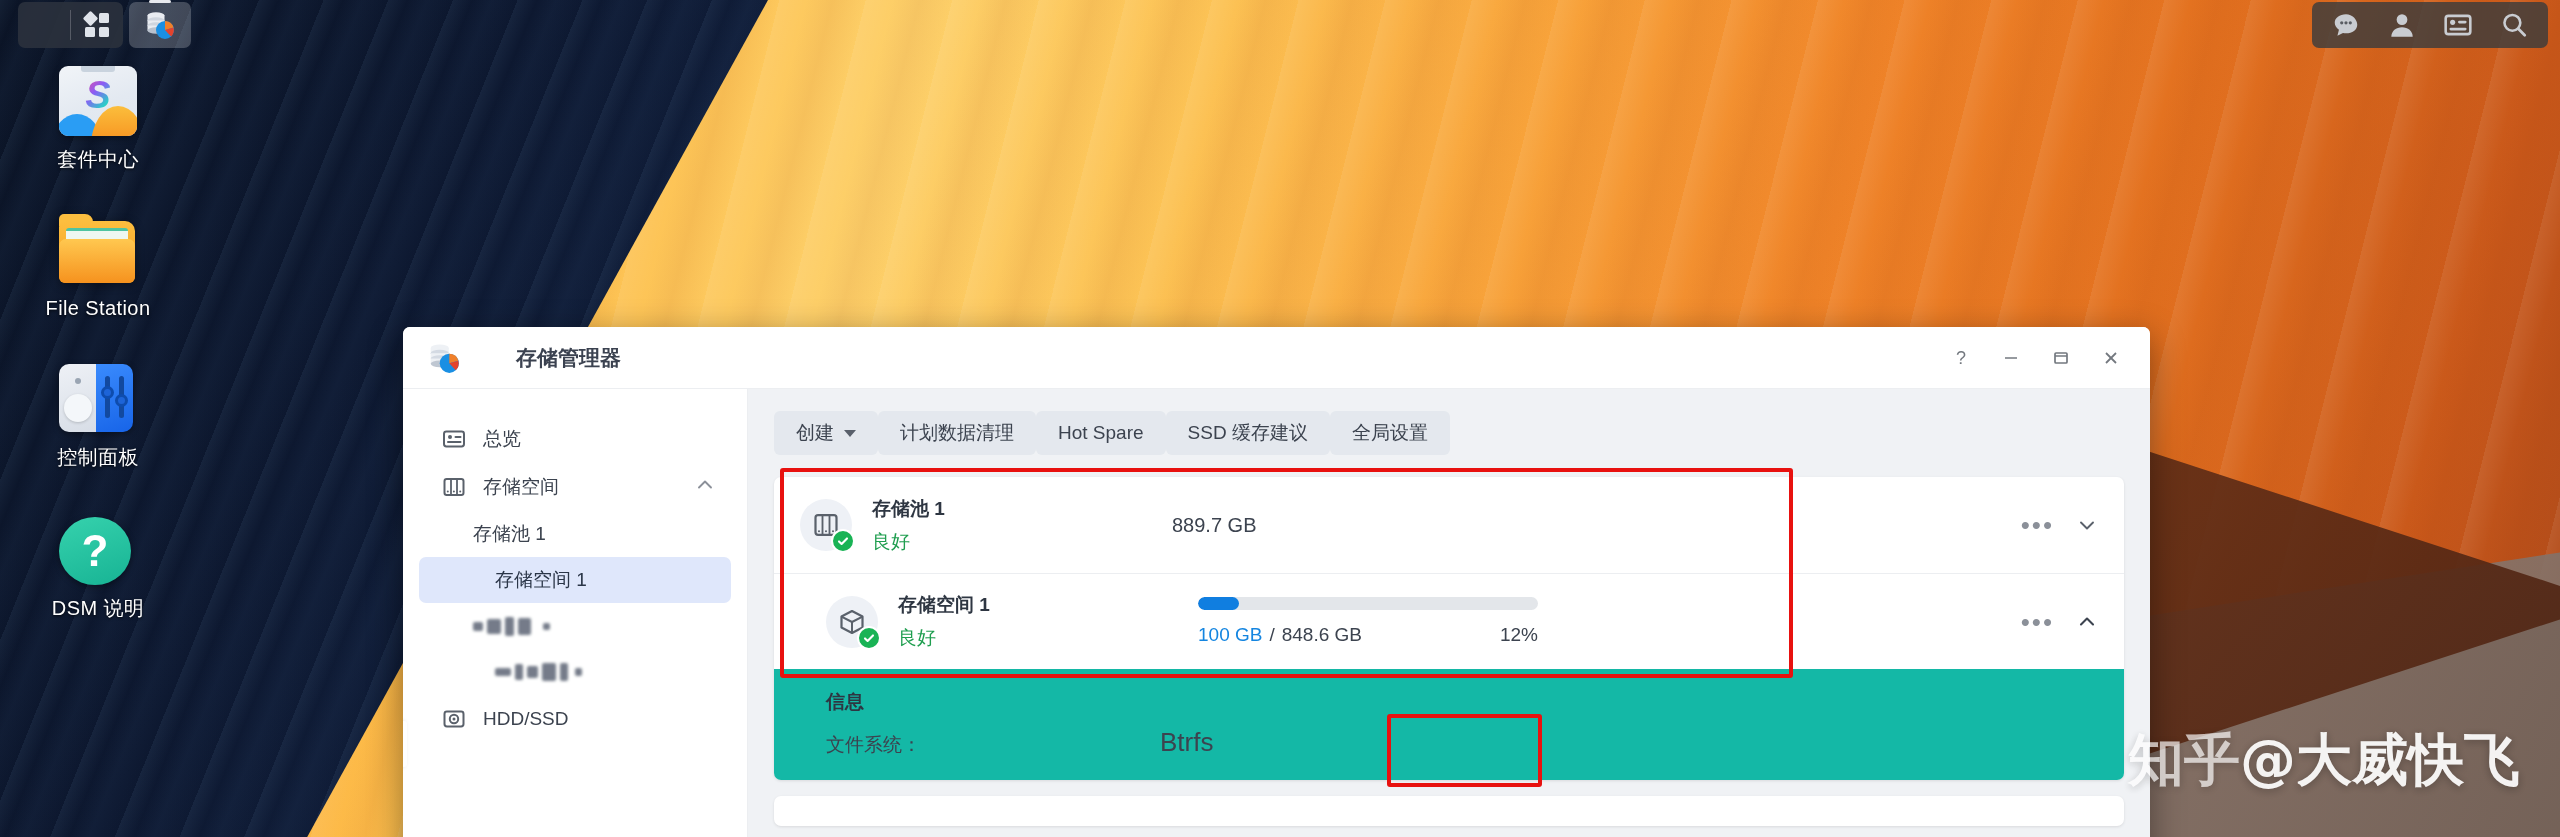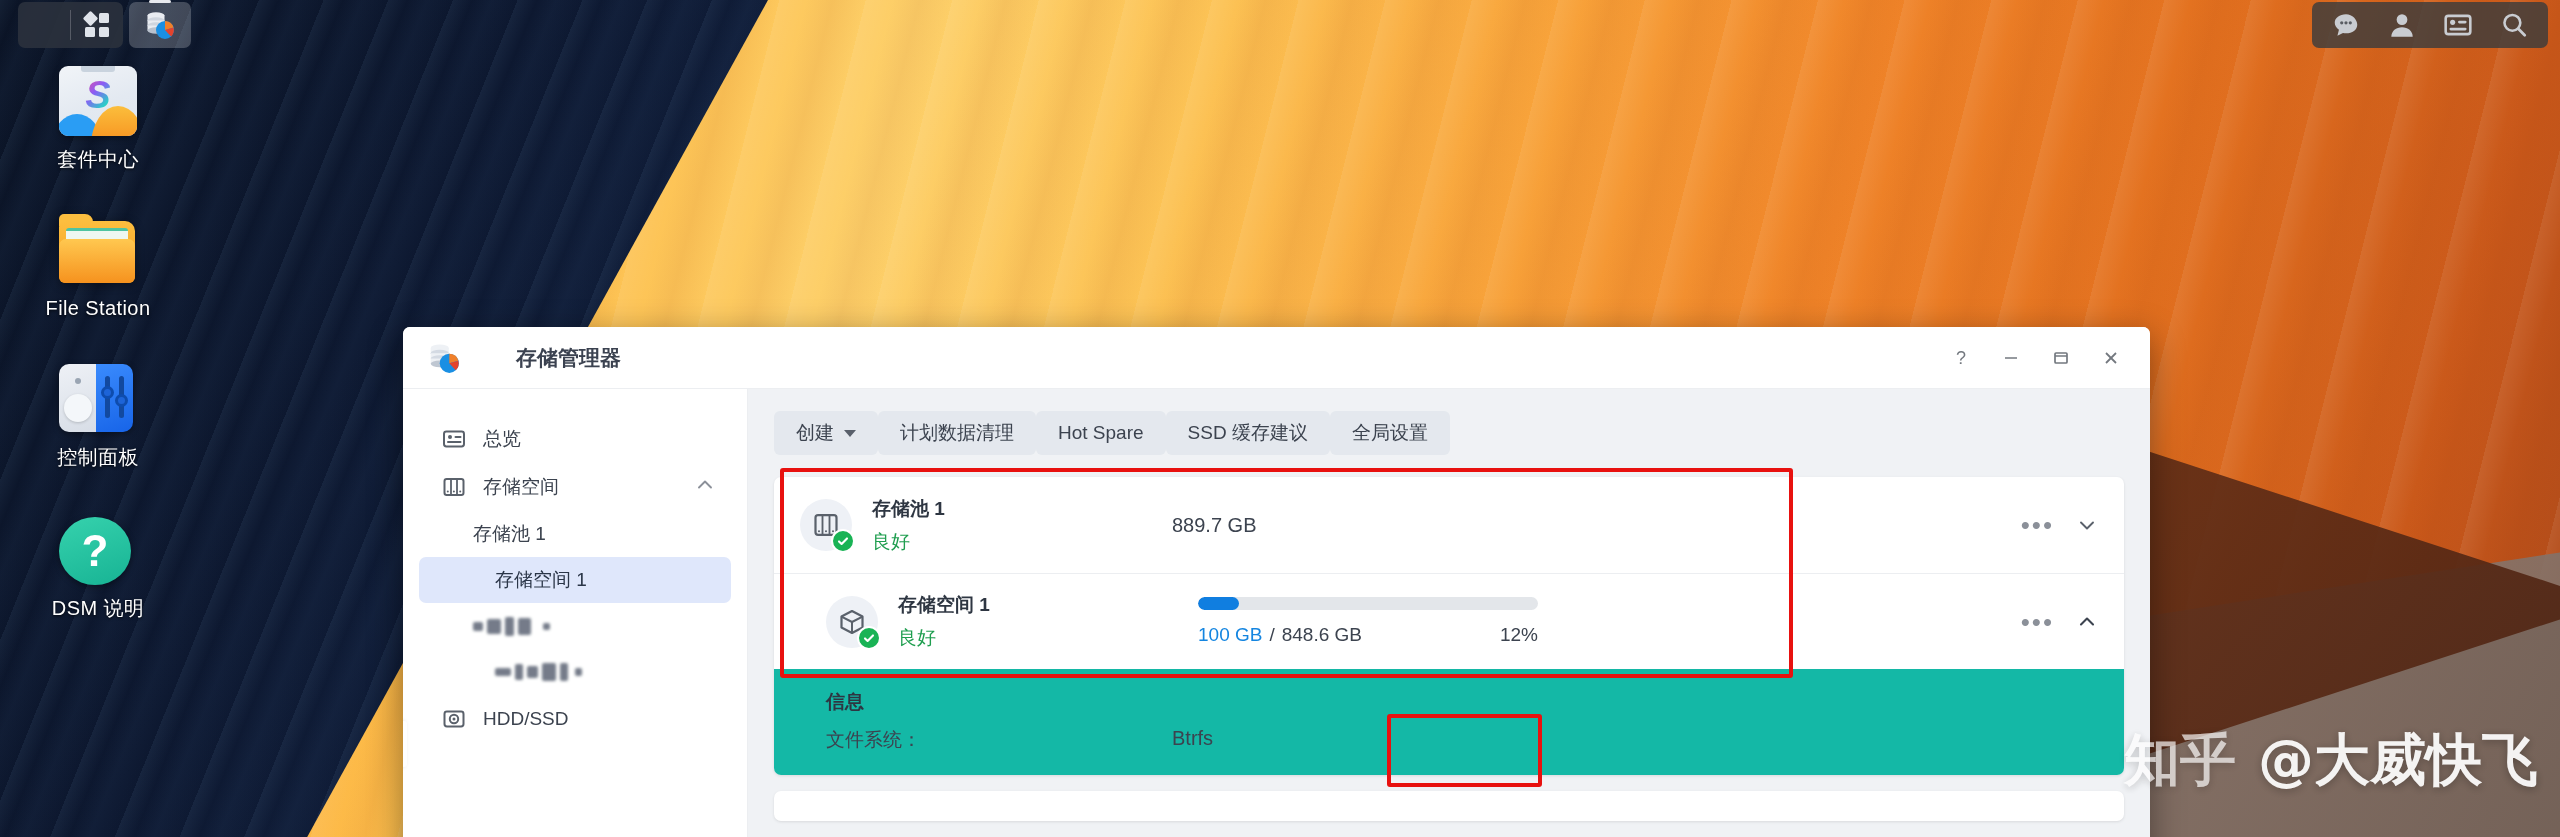--- a/index.html
+++ b/index.html
@@ -276,33 +276,33 @@
   .bar-labels { display:flex; align-items:flex-start; margin-top:14px; font-size:19px; color:#3c434f; }
   .bar-used { color:#1485e0; }
   .bar-pct  { margin-left:auto; color:#3c434f; }
 
   .row-actions { margin-left:auto; display:flex; align-items:center; gap:22px; }
   .dots { color:#8b9099; font-size:26px; letter-spacing:2px; line-height:1; cursor:pointer; }
   .chev { color:#5a616b; cursor:pointer; display:flex; }
 
   .info-panel { background:#14b8a6; padding: 20px 26px 22px 52px; }
   .info-title { font-size:19px; color:#2e3642; font-weight:700; margin-bottom: 12px; }
-  .info-line { display:flex; align-items:flex-start;gap:12px; }
+  .info-line { display:flex; align-items:flex-end; }
   .info-key { font-size:19px; color:#3c434f; width: 334px; }
-  .info-val { font-size:20px; color:#3c434f; }
+  .info-val { font-size:26px; color:#3c434f; }
 
   .card-stub { height: 30px; }
 
   
   .redbox { position:absolute; border:4px solid #e8110f; border-radius:3px; z-index: 35; pointer-events:none; }
 
   
   #wm {
-    position:absolute; right: 22px; bottom: 38px; z-index: 36;
-    display:flex; align-items:center; gap: 22px;
+    position:absolute; right: 40px; bottom: 38px; z-index: 36;
+    display:flex; align-items:center; 
     font-size: 56px; font-weight: bold; color:#ffffff;
     text-shadow: 0 2px 8px rgba(0,0,0,.30);
     opacity: .92; pointer-events:none;
     font-family: "DejaVu Sans", sans-serif;
   }
   #wm .zh { opacity:.72; }
 </style>
 </head>
 <body>
 

